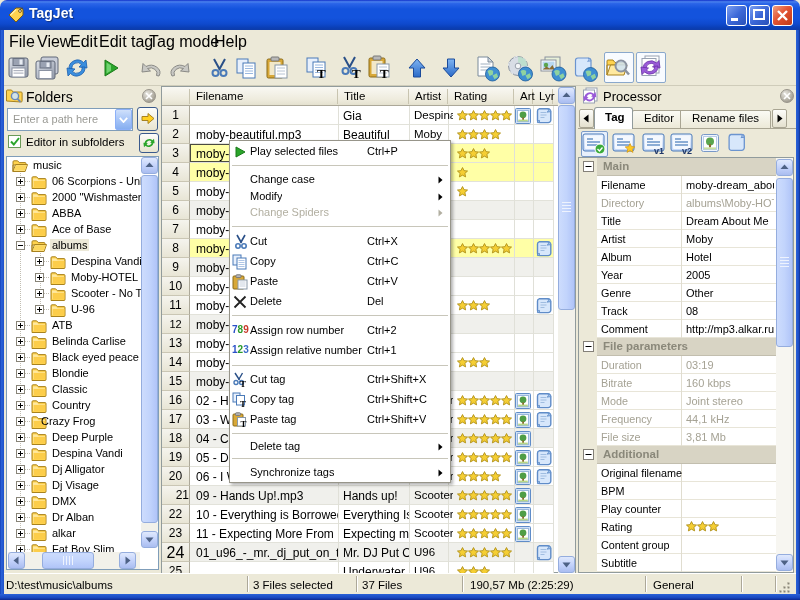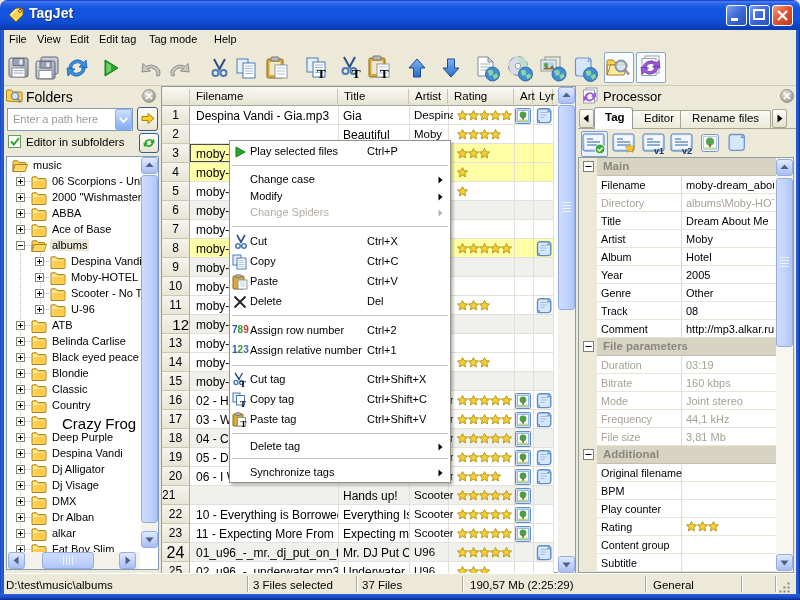--- a/index.html
+++ b/index.html
@@ -5,21 +5,21 @@
 .abs{position:absolute}
 .txt{position:absolute;white-space:nowrap;overflow:hidden;font-size:12px;color:#000}
 #titlebar{position:absolute;left:0;top:0;width:800px;height:30px;border-radius:7px 7px 0 0;
  background:linear-gradient(180deg,#0f2fca 0%,#4a82ee 6%,#2a64e8 12%,#1353dd 30%,#1353dd 60%,#0e49cd 80%,#0a3eb4 93%,#0e3ca8 100%)}
 #lborder{position:absolute;left:0;top:30px;width:4px;height:566px;background:linear-gradient(90deg,#1441b8,#2a62d8 40%,#1e50c8)}
 #rborder{position:absolute;left:796px;top:30px;width:4px;height:566px;background:linear-gradient(90deg,#2a62d8,#1e50c8 60%,#10308c)}
 #bborder{position:absolute;left:0;top:594px;width:800px;height:6px;background:linear-gradient(180deg,#2a62d8,#1848c0 60%,#0c2890)}
 .tbtn{position:absolute;top:5px;width:21px;height:21px;border-radius:3px;border:1px solid #fff;
  background:linear-gradient(135deg,#7c9ff0 0%,#3c68d8 50%,#2850b8 100%);color:#fff}
 #menubar{position:absolute;left:4px;top:30px;width:792px;height:20px;background:#ece9d8}
-.menu{position:absolute;top:33px;font-size:11px;color:#000}
+.menu{position:absolute;top:33px;font-size:16px;color:#000}
 #toolbar{position:absolute;left:4px;top:50px;width:792px;height:36px;background:#ece9d8;border-bottom:1px solid #cfccba}
 #statusbar{position:absolute;left:4px;top:573px;width:792px;height:21px;background:#ece9d8;border-top:1px solid #fff}
 .sdiv{position:absolute;top:576px;width:2px;height:16px;border-left:1px solid #aca899;border-right:1px solid #fff}
 .stxt{position:absolute;top:579px;font-size:11.5px;color:#000;white-space:nowrap}
 </style></head><body>
 <div id="titlebar"></div>
 <div id="lborder"></div><div id="rborder"></div><div id="bborder"></div>
 <svg class="abs" style="left:7px;top:6px" width="18" height="18" viewBox="0 0 18 18">
 <path d="M2 9 L9 2 h5 a2 2 0 0 1 2 2 v5 L9 16z" fill="#ffd34f" stroke="#7a5c10"></path>
 <circle cx="13" cy="5" r="1.4" fill="#fff" stroke="#7a5c10"></circle>
@@ -399,21 +399,21 @@
     <svg style="position:absolute;left:9px;top:260px" width="9" height="9" viewBox="0 0 9 9">
       <rect x="0.5" y="0.5" width="8" height="8" fill="#fff" stroke="#888478"></rect>
       <rect x="2" y="4" width="5" height="1" fill="#000"></rect>
       <rect x="4" y="2" width="1" height="5" fill="#000"></rect>
     </svg>
     <svg style="position:absolute;left:24px;top:257px" width="16" height="16" viewBox="0 0 16 16">
       <path d="M1 13.5 V3.8 a1 1 0 0 1 1-1 h3.6 l1.7 1.8 h6.7 a1 1 0 0 1 1 1 v7.9 a1 1 0 0 1 -1 1 H1z" fill="#ffd34f" stroke="#a8821e"></path>
       <path d="M2 13 V4.6 h4 l1.6 1.7 h6.4 V13z" fill="#ffe9a0"></path>
       <path d="M2.6 13 V6.9 h11.8 V13z" fill="#fccd4a"></path>
     </svg>
-    <div style="position:absolute;left:53px;top:258px;font-size:15px;white-space:nowrap;padding:0 2px">Crazy Frog</div>
+    <div style="position:absolute;left:32px;top:258px;font-size:11px;white-space:nowrap;padding:0 2px">Crazy Frog</div>
     <div style="position:absolute;left:18px;top:280px;width:5px;height:1px;background-image:repeating-linear-gradient(90deg,#c2beb2 0 1px,transparent 1px 2px)"></div>
     <svg style="position:absolute;left:9px;top:276px" width="9" height="9" viewBox="0 0 9 9">
       <rect x="0.5" y="0.5" width="8" height="8" fill="#fff" stroke="#888478"></rect>
       <rect x="2" y="4" width="5" height="1" fill="#000"></rect>
       <rect x="4" y="2" width="1" height="5" fill="#000"></rect>
     </svg>
     <svg style="position:absolute;left:24px;top:273px" width="16" height="16" viewBox="0 0 16 16">
       <path d="M1 13.5 V3.8 a1 1 0 0 1 1-1 h3.6 l1.7 1.8 h6.7 a1 1 0 0 1 1 1 v7.9 a1 1 0 0 1 -1 1 H1z" fill="#ffd34f" stroke="#a8821e"></path>
       <path d="M2 13 V4.6 h4 l1.6 1.7 h6.4 V13z" fill="#ffe9a0"></path>
       <path d="M2.6 13 V6.9 h11.8 V13z" fill="#fccd4a"></path>
@@ -506,21 +506,20 @@
   </div>
 <div class="abs" style="left:161px;top:86px;width:415px;height:487px;background:#fff;border:1px solid #919b9c"></div><div class="abs" style="left:162px;top:87px;width:412px;height:19px;background:linear-gradient(180deg,#f9f8f3,#eeebdd 70%,#e4e1cf);border-bottom:1px solid #aca899"></div><div class="abs" style="left:189px;top:89px;width:1px;height:15px;background:#c8c4b0"></div><div class="abs" style="left:337px;top:89px;width:1px;height:15px;background:#c8c4b0"></div><div class="txt" style="left:196px;top:90px;font-size:11.5px">Filename</div><div class="abs" style="left:408px;top:89px;width:1px;height:15px;background:#c8c4b0"></div><div class="txt" style="left:344px;top:90px;font-size:11.5px">Title</div><div class="abs" style="left:447px;top:89px;width:1px;height:15px;background:#c8c4b0"></div><div class="txt" style="left:415px;top:90px;font-size:11.5px">Artist</div><div class="abs" style="left:513px;top:89px;width:1px;height:15px;background:#c8c4b0"></div><div class="txt" style="left:454px;top:90px;font-size:11.5px">Rating</div><div class="abs" style="left:532px;top:89px;width:1px;height:15px;background:#c8c4b0"></div><div class="txt" style="left:520px;top:90px;font-size:11.5px">Art</div><div class="abs" style="left:552px;top:89px;width:1px;height:15px;background:#c8c4b0"></div><div class="txt" style="left:539px;top:90px;font-size:11.5px">Lyr</div><div class="abs" style="left:162px;top:106px;width:392px;height:467px;overflow:hidden">
     <div style="position:absolute;left:0;top:0px;width:392px;height:19px;background:#fff;border-bottom:1px solid #e2e2da"></div>
     <div style="position:absolute;left:0;top:0px;width:28px;height:19px;background:linear-gradient(180deg,#f5f4ee,#e8e5d5);border-right:1px solid #aca899;border-bottom:1px solid #cac6b4;text-align:center;font-size:12px;line-height:19px">1</div>
     <div style="position:absolute;left:176px;top:0px;width:1px;height:19px;background:#e0e0d8"></div>
     <div style="position:absolute;left:247px;top:0px;width:1px;height:19px;background:#e0e0d8"></div>
     <div style="position:absolute;left:286px;top:0px;width:1px;height:19px;background:#e0e0d8"></div>
     <div style="position:absolute;left:352px;top:0px;width:1px;height:19px;background:#e0e0d8"></div>
     <div style="position:absolute;left:371px;top:0px;width:1px;height:19px;background:#e0e0d8"></div>
     <div style="position:absolute;left:391px;top:0px;width:1px;height:19px;background:#e0e0d8"></div>
-    <div style="position:absolute;left:34px;top:3px;width:142px;font-size:12px;white-space:nowrap;overflow:hidden">Despina Vandi - Gia.mp3</div>
     <div style="position:absolute;left:181px;top:3px;width:66px;font-size:12px;white-space:nowrap;overflow:hidden">Gia</div>
     <div style="position:absolute;left:252px;top:3px;width:39px;font-size:11.5px;white-space:nowrap;overflow:hidden">Despina Vandi</div>
     <svg style="position:absolute;left:295px;top:4px" width="11" height="11" viewBox="0 0 12 12">
       <path d="M6 .6l1.7 3.4 3.8.4-2.9 2.6.8 3.8L6 8.9 2.6 10.8l.8-3.8L.5 4.4l3.8-.4z" fill="#f5ce33" stroke="#b09018" stroke-width="1"></path>
     </svg>
     <svg style="position:absolute;left:306px;top:4px" width="11" height="11" viewBox="0 0 12 12">
       <path d="M6 .6l1.7 3.4 3.8.4-2.9 2.6.8 3.8L6 8.9 2.6 10.8l.8-3.8L.5 4.4l3.8-.4z" fill="#f5ce33" stroke="#b09018" stroke-width="1"></path>
     </svg>
     <svg style="position:absolute;left:317px;top:4px" width="11" height="11" viewBox="0 0 12 12">
       <path d="M6 .6l1.7 3.4 3.8.4-2.9 2.6.8 3.8L6 8.9 2.6 10.8l.8-3.8L.5 4.4l3.8-.4z" fill="#f5ce33" stroke="#b09018" stroke-width="1"></path>
@@ -545,20 +544,21 @@
       <path d="M5.5 5.5 h6 M5.5 8 h6 M5.5 10.5 h4" stroke="#9ab8dc" stroke-width="0.9"></path>
     </svg>
     <div style="position:absolute;left:0;top:19px;width:392px;height:19px;background:#fff;border-bottom:1px solid #e2e2da"></div>
     <div style="position:absolute;left:0;top:19px;width:28px;height:19px;background:linear-gradient(180deg,#f5f4ee,#e8e5d5);border-right:1px solid #aca899;border-bottom:1px solid #cac6b4;text-align:center;font-size:12px;line-height:19px">2</div>
     <div style="position:absolute;left:176px;top:19px;width:1px;height:19px;background:#e0e0d8"></div>
     <div style="position:absolute;left:247px;top:19px;width:1px;height:19px;background:#e0e0d8"></div>
     <div style="position:absolute;left:286px;top:19px;width:1px;height:19px;background:#e0e0d8"></div>
     <div style="position:absolute;left:352px;top:19px;width:1px;height:19px;background:#e0e0d8"></div>
     <div style="position:absolute;left:371px;top:19px;width:1px;height:19px;background:#e0e0d8"></div>
     <div style="position:absolute;left:391px;top:19px;width:1px;height:19px;background:#e0e0d8"></div>
+    <div style="position:absolute;left:34px;top:22px;width:142px;font-size:12px;white-space:nowrap;overflow:hidden">moby-beautiful.mp3</div>
     <div style="position:absolute;left:181px;top:22px;width:66px;font-size:12px;white-space:nowrap;overflow:hidden">Beautiful</div>
     <div style="position:absolute;left:252px;top:22px;width:39px;font-size:11.5px;white-space:nowrap;overflow:hidden">Moby</div>
     <svg style="position:absolute;left:295px;top:23px" width="11" height="11" viewBox="0 0 12 12">
       <path d="M6 .6l1.7 3.4 3.8.4-2.9 2.6.8 3.8L6 8.9 2.6 10.8l.8-3.8L.5 4.4l3.8-.4z" fill="#f5ce33" stroke="#b09018" stroke-width="1"></path>
     </svg>
     <svg style="position:absolute;left:306px;top:23px" width="11" height="11" viewBox="0 0 12 12">
       <path d="M6 .6l1.7 3.4 3.8.4-2.9 2.6.8 3.8L6 8.9 2.6 10.8l.8-3.8L.5 4.4l3.8-.4z" fill="#f5ce33" stroke="#b09018" stroke-width="1"></path>
     </svg>
     <svg style="position:absolute;left:317px;top:23px" width="11" height="11" viewBox="0 0 12 12">
       <path d="M6 .6l1.7 3.4 3.8.4-2.9 2.6.8 3.8L6 8.9 2.6 10.8l.8-3.8L.5 4.4l3.8-.4z" fill="#f5ce33" stroke="#b09018" stroke-width="1"></path>
@@ -711,21 +711,21 @@
     <svg style="position:absolute;left:317px;top:194px" width="11" height="11" viewBox="0 0 12 12">
       <path d="M6 .6l1.7 3.4 3.8.4-2.9 2.6.8 3.8L6 8.9 2.6 10.8l.8-3.8L.5 4.4l3.8-.4z" fill="#f5ce33" stroke="#b09018" stroke-width="1"></path>
     </svg>
     <svg style="position:absolute;left:373px;top:191px" width="17" height="18" viewBox="0 0 17 18">
       <path d="M4.2 1.8 h8.8 a2.8 2.8 0 0 1 2.8 2.8 v8.6 a2.6 2.6 0 0 1 -2.9 2.4 H4.8 a2.3 2.3 0 0 1 -2.3-2.3 V4.2 A2.4 2.4 0 0 1 4.2 1.8z" fill="#d7e7fb" stroke="#5f8cc8" stroke-width="1.4"></path>
       <path d="M12.8 1.8 a2.9 2.9 0 0 1 2.9 2.9 l-3.5.3 a1.9 1.9 0 0 0 .6-3.2z" fill="#a8c8ee" stroke="#5f8cc8" stroke-width="0.9"></path>
       <path d="M2.4 15.6 a2 2 0 0 1 2.1-2.2 l-.1 2.2z" fill="#a8c8ee" stroke="#5f8cc8" stroke-width="0.9"></path>
       <path d="M5.5 5.5 h6 M5.5 8 h6 M5.5 10.5 h4" stroke="#9ab8dc" stroke-width="0.9"></path>
     </svg>
     <div style="position:absolute;left:0;top:209px;width:392px;height:19px;background:#f0f0ec;border-bottom:1px solid #e2e2da"></div>
-    <div style="position:absolute;left:0;top:209px;width:28px;height:19px;background:linear-gradient(180deg,#f5f4ee,#e8e5d5);border-right:1px solid #aca899;border-bottom:1px solid #cac6b4;text-align:right;font-size:15px;line-height:19px">12</div>
+    <div style="position:absolute;left:0;top:209px;width:28px;height:19px;background:linear-gradient(180deg,#f5f4ee,#e8e5d5);border-right:1px solid #aca899;border-bottom:1px solid #cac6b4;text-align:center;font-size:11px;line-height:19px">12</div>
     <div style="position:absolute;left:176px;top:209px;width:1px;height:19px;background:#e0e0d8"></div>
     <div style="position:absolute;left:247px;top:209px;width:1px;height:19px;background:#e0e0d8"></div>
     <div style="position:absolute;left:286px;top:209px;width:1px;height:19px;background:#e0e0d8"></div>
     <div style="position:absolute;left:352px;top:209px;width:1px;height:19px;background:#e0e0d8"></div>
     <div style="position:absolute;left:371px;top:209px;width:1px;height:19px;background:#e0e0d8"></div>
     <div style="position:absolute;left:391px;top:209px;width:1px;height:19px;background:#e0e0d8"></div>
     <div style="position:absolute;left:34px;top:212px;width:142px;font-size:12px;white-space:nowrap;overflow:hidden">moby-spiders.mp3</div>
     <div style="position:absolute;left:181px;top:212px;width:66px;font-size:12px;white-space:nowrap;overflow:hidden">Spiders</div>
     <div style="position:absolute;left:252px;top:212px;width:39px;font-size:11.5px;white-space:nowrap;overflow:hidden">Moby</div>
     <div style="position:absolute;left:0;top:228px;width:392px;height:19px;background:#fff;border-bottom:1px solid #e2e2da"></div>
@@ -950,27 +950,28 @@
       <rect x="7.2" y="9.4" width="1.8" height="2.8" fill="#8a6a30"></rect>
       <rect x="3.2" y="11.6" width="9.6" height="1.8" fill="#b8d888"></rect>
     </svg>
     <svg style="position:absolute;left:373px;top:362px" width="17" height="18" viewBox="0 0 17 18">
       <path d="M4.2 1.8 h8.8 a2.8 2.8 0 0 1 2.8 2.8 v8.6 a2.6 2.6 0 0 1 -2.9 2.4 H4.8 a2.3 2.3 0 0 1 -2.3-2.3 V4.2 A2.4 2.4 0 0 1 4.2 1.8z" fill="#d7e7fb" stroke="#5f8cc8" stroke-width="1.4"></path>
       <path d="M12.8 1.8 a2.9 2.9 0 0 1 2.9 2.9 l-3.5.3 a1.9 1.9 0 0 0 .6-3.2z" fill="#a8c8ee" stroke="#5f8cc8" stroke-width="0.9"></path>
       <path d="M2.4 15.6 a2 2 0 0 1 2.1-2.2 l-.1 2.2z" fill="#a8c8ee" stroke="#5f8cc8" stroke-width="0.9"></path>
       <path d="M5.5 5.5 h6 M5.5 8 h6 M5.5 10.5 h4" stroke="#9ab8dc" stroke-width="0.9"></path>
     </svg>
     <div style="position:absolute;left:0;top:380px;width:392px;height:19px;background:#f0f0ec;border-bottom:1px solid #e2e2da"></div>
-    <div style="position:absolute;left:0;top:380px;width:28px;height:19px;background:linear-gradient(180deg,#f5f4ee,#e8e5d5);border-right:1px solid #aca899;border-bottom:1px solid #cac6b4;text-align:left;font-size:12px;line-height:19px">21</div>
+    <div style="position:absolute;left:0;top:380px;width:28px;height:19px;background:linear-gradient(180deg,#f5f4ee,#e8e5d5);border-right:1px solid #aca899;border-bottom:1px solid #cac6b4;text-align:right;font-size:12px;line-height:19px">21</div>
     <div style="position:absolute;left:176px;top:380px;width:1px;height:19px;background:#e0e0d8"></div>
     <div style="position:absolute;left:247px;top:380px;width:1px;height:19px;background:#e0e0d8"></div>
     <div style="position:absolute;left:286px;top:380px;width:1px;height:19px;background:#e0e0d8"></div>
     <div style="position:absolute;left:352px;top:380px;width:1px;height:19px;background:#e0e0d8"></div>
     <div style="position:absolute;left:371px;top:380px;width:1px;height:19px;background:#e0e0d8"></div>
     <div style="position:absolute;left:391px;top:380px;width:1px;height:19px;background:#e0e0d8"></div>
+    <div style="position:absolute;left:34px;top:383px;width:142px;font-size:12px;white-space:nowrap;overflow:hidden">09 - Hands Up!.mp3</div>
     <div style="position:absolute;left:181px;top:383px;width:66px;font-size:12px;white-space:nowrap;overflow:hidden">Hands up!</div>
     <div style="position:absolute;left:252px;top:383px;width:39px;font-size:11.5px;white-space:nowrap;overflow:hidden">Scooter</div>
     <svg style="position:absolute;left:295px;top:384px" width="11" height="11" viewBox="0 0 12 12">
       <path d="M6 .6l1.7 3.4 3.8.4-2.9 2.6.8 3.8L6 8.9 2.6 10.8l.8-3.8L.5 4.4l3.8-.4z" fill="#f5ce33" stroke="#b09018" stroke-width="1"></path>
     </svg>
     <svg style="position:absolute;left:306px;top:384px" width="11" height="11" viewBox="0 0 12 12">
       <path d="M6 .6l1.7 3.4 3.8.4-2.9 2.6.8 3.8L6 8.9 2.6 10.8l.8-3.8L.5 4.4l3.8-.4z" fill="#f5ce33" stroke="#b09018" stroke-width="1"></path>
     </svg>
     <svg style="position:absolute;left:317px;top:384px" width="11" height="11" viewBox="0 0 12 12">
       <path d="M6 .6l1.7 3.4 3.8.4-2.9 2.6.8 3.8L6 8.9 2.6 10.8l.8-3.8L.5 4.4l3.8-.4z" fill="#f5ce33" stroke="#b09018" stroke-width="1"></path>
@@ -1087,21 +1088,20 @@
       <path d="M5.5 5.5 h6 M5.5 8 h6 M5.5 10.5 h4" stroke="#9ab8dc" stroke-width="0.9"></path>
     </svg>
     <div style="position:absolute;left:0;top:456px;width:392px;height:19px;background:#fff;border-bottom:1px solid #e2e2da"></div>
     <div style="position:absolute;left:0;top:456px;width:28px;height:19px;background:linear-gradient(180deg,#f5f4ee,#e8e5d5);border-right:1px solid #aca899;border-bottom:1px solid #cac6b4;text-align:center;font-size:12px;line-height:19px">25</div>
     <div style="position:absolute;left:176px;top:456px;width:1px;height:19px;background:#e0e0d8"></div>
     <div style="position:absolute;left:247px;top:456px;width:1px;height:19px;background:#e0e0d8"></div>
     <div style="position:absolute;left:286px;top:456px;width:1px;height:19px;background:#e0e0d8"></div>
     <div style="position:absolute;left:352px;top:456px;width:1px;height:19px;background:#e0e0d8"></div>
     <div style="position:absolute;left:371px;top:456px;width:1px;height:19px;background:#e0e0d8"></div>
     <div style="position:absolute;left:391px;top:456px;width:1px;height:19px;background:#e0e0d8"></div>
-    <div style="position:absolute;left:34px;top:459px;width:142px;font-size:12px;white-space:nowrap;overflow:hidden">02_u96_-_underwater.mp3</div>
     <div style="position:absolute;left:181px;top:459px;width:66px;font-size:12px;white-space:nowrap;overflow:hidden">Underwater</div>
     <div style="position:absolute;left:252px;top:459px;width:39px;font-size:11.5px;white-space:nowrap;overflow:hidden">U96</div>
     <svg style="position:absolute;left:295px;top:460px" width="11" height="11" viewBox="0 0 12 12">
       <path d="M6 .6l1.7 3.4 3.8.4-2.9 2.6.8 3.8L6 8.9 2.6 10.8l.8-3.8L.5 4.4l3.8-.4z" fill="#f5ce33" stroke="#b09018" stroke-width="1"></path>
     </svg>
     <svg style="position:absolute;left:306px;top:460px" width="11" height="11" viewBox="0 0 12 12">
       <path d="M6 .6l1.7 3.4 3.8.4-2.9 2.6.8 3.8L6 8.9 2.6 10.8l.8-3.8L.5 4.4l3.8-.4z" fill="#f5ce33" stroke="#b09018" stroke-width="1"></path>
     </svg>
     <svg style="position:absolute;left:317px;top:460px" width="11" height="11" viewBox="0 0 12 12">
       <path d="M6 .6l1.7 3.4 3.8.4-2.9 2.6.8 3.8L6 8.9 2.6 10.8l.8-3.8L.5 4.4l3.8-.4z" fill="#f5ce33" stroke="#b09018" stroke-width="1"></path>

